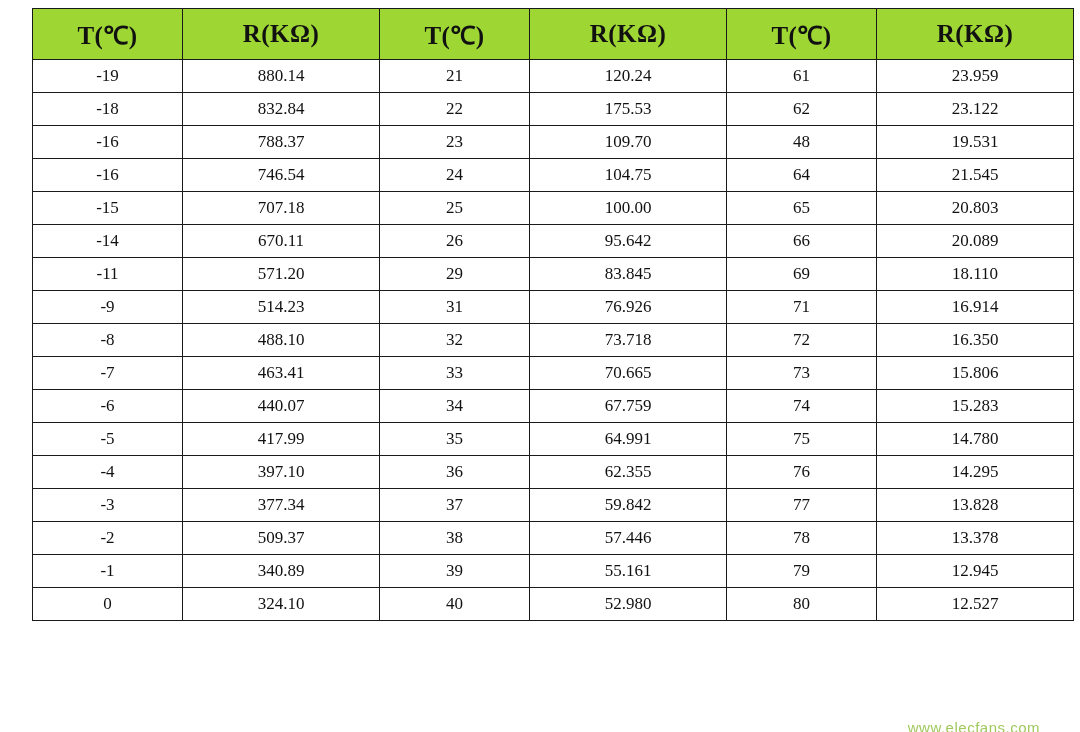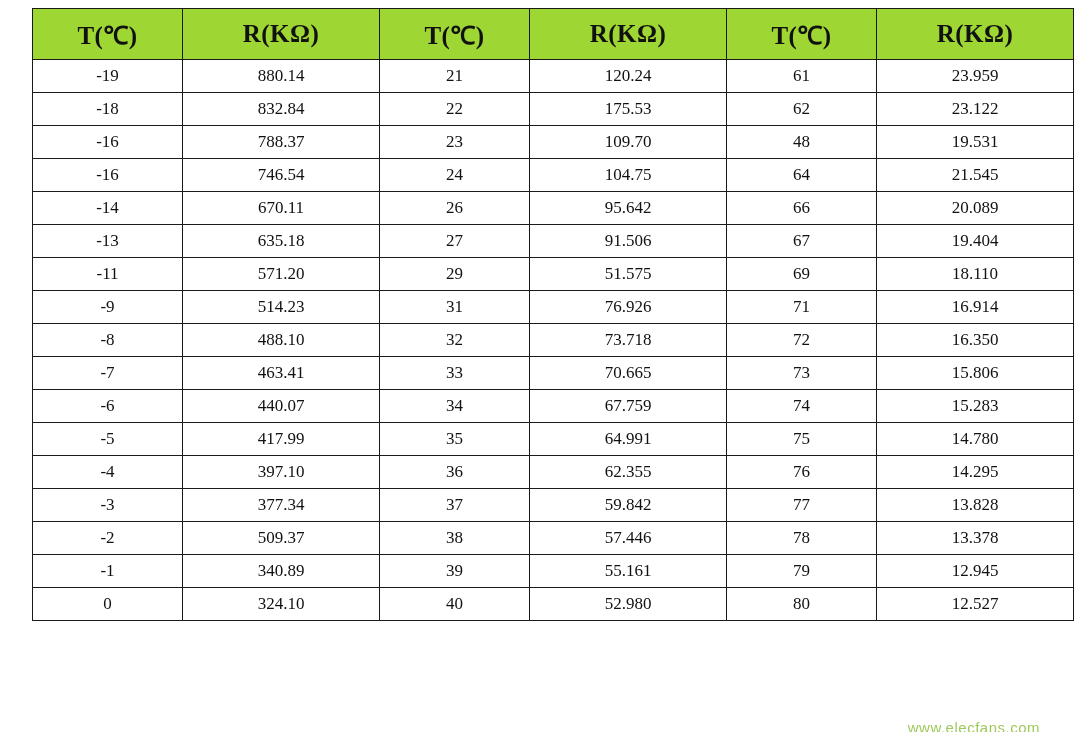--- a/index.html
+++ b/index.html
@@ -115,40 +115,40 @@
         </tr>
         <tr>
           <td>-16</td>
           <td>746.54</td>
           <td>24</td>
           <td>104.75</td>
           <td>64</td>
           <td>21.545</td>
         </tr>
         <tr>
+          <td>-15</td>
+          <td>707.18</td>
+          <td>25</td>
+          <td>100.00</td>
+          <td>65</td>
+          <td>20.803</td>
+        </tr>
+        <tr>
           <td>-14</td>
           <td>670.11</td>
           <td>26</td>
           <td>95.642</td>
           <td>66</td>
           <td>20.089</td>
         </tr>
         <tr>
-          <td>-13</td>
-          <td>635.18</td>
-          <td>27</td>
-          <td>91.506</td>
-          <td>67</td>
-          <td>19.404</td>
-        </tr>
-        <tr>
           <td>-11</td>
           <td>571.20</td>
           <td>29</td>
-          <td>51.575</td>
+          <td>83.845</td>
           <td>69</td>
           <td>18.110</td>
         </tr>
         <tr>
           <td>-9</td>
           <td>514.23</td>
           <td>31</td>
           <td>76.926</td>
           <td>71</td>
           <td>16.914</td>

